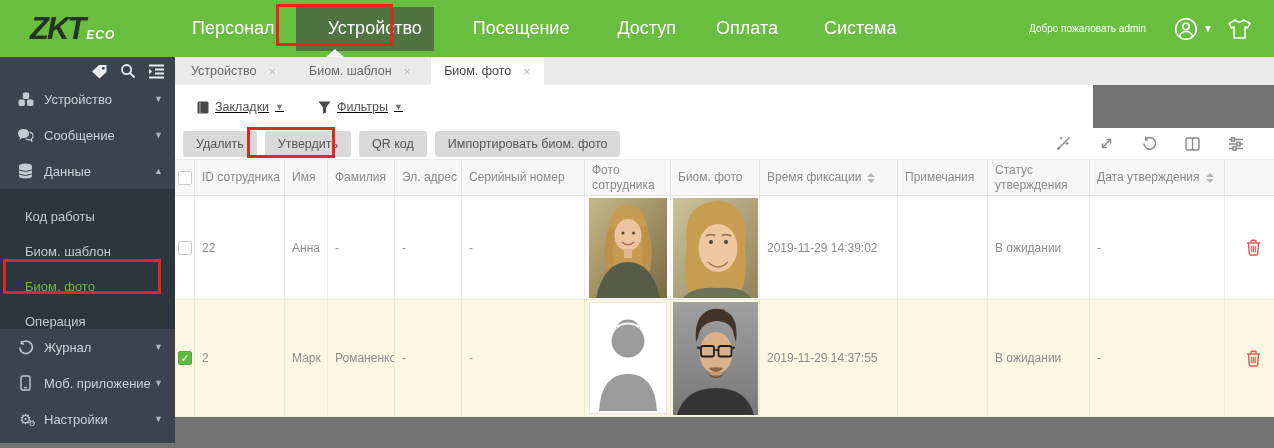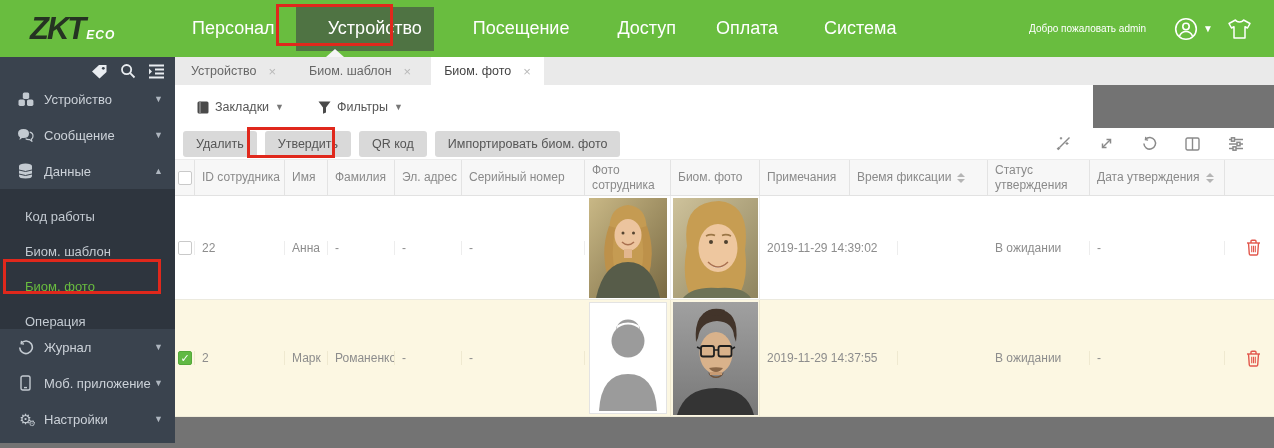--- a/index.html
+++ b/index.html
@@ -49,39 +49,39 @@
   
   .tabbar { position:absolute; left:175px; top:57px; width:1099px; height:28px;
     background:#eaeaea; display:flex; align-items:stretch; padding-left:3px; }
   .tab { display:flex; align-items:center; gap:12px; padding:0 13px; margin-right:7px;
     font-size:12.5px; color:#666; cursor:pointer; }
   .tab.active { background:#ffffff; color:#444; }
   .tclose { color:#b9b9b9; font-size:13px; cursor:pointer; }
 
   
   .toolbar { position:absolute; left:175px; top:85px; width:918px; height:44px;
-    background:#fff; display:flex; align-items:center; gap:34px; padding-left:22px; }
+    background:#fff; display:flex; align-items:center; gap:34px; padding-left:22px;text-decoration:underline; }
   .tool-btn { display:flex; align-items:center; gap:6px; font-size:12.5px; color:#555; cursor:pointer; }
   .tool-caret { font-size:9px; color:#777; }
 
   
   .actionsrow { position:absolute; left:175px; top:128px; width:1099px; height:31px;
     background:#fff; display:flex; align-items:center; padding-left:8px; }
   .abtn { height:26px; background:#d9d9d9; border:none; border-radius:3px;
     font-family:"Liberation Sans",sans-serif; font-size:12.5px; color:#555;
     padding:0 13px; margin-right:8px; cursor:pointer; }
   .grid-icons { position:absolute; right:30px; top:0; height:31px; display:flex; align-items:center; gap:28px; }
   .gi { cursor:pointer; display:flex; }
 
   
   .thead { position:absolute; left:175px; top:159px; width:1099px; height:37px;
     background:#f7f7f7; display:flex; border-bottom:1px solid #e2e2e2; border-top:1px solid #ececec; }
   .hcell { display:flex; align-items:center; padding-left:7px; font-size:12px; color:#8a8a8a;
     border-right:1px solid #e3e3e3; line-height:1.25; }
-  .trow { position:absolute; left:175px; display:flex;align-items:center; }
+  .trow { position:absolute; left:175px; display:flex; }
   .trow.r1 { top:196px; width:1099px; height:104px; background:#fff; border-bottom:1px solid #eceadf; }
   .trow.r2 { top:300px; width:1099px; height:117px; background:#fcf7e2; border-bottom:1px solid #f0ecd9; }
   .cell { display:flex; align-items:center; padding-left:7px; font-size:12px; color:#8d8d8d;
     border-right:1px solid #ededed; overflow:hidden; }
   .r2 .cell { border-right:1px solid #efe9d0; }
   .c-check{width:20px; padding-left:3px;} .c-id{width:90px;} .c-fn{width:43px;} .c-ln{width:67px;}
   .c-em{width:67px;} .c-sn{width:123px;} .c-ph{width:86px; padding:2px 3px; justify-content:center;}
   .c-bp{width:89px; padding:2px 1px; justify-content:center;} .c-tm{width:138px;} .c-nt{width:90px;}
   .c-st{width:102px;} .c-dt{width:135px;} .c-ac{width:49px; justify-content:center; border-right:none !important;}
   .checkbox { width:14px; height:14px; background:#fff; border:1px solid #c9c9c9; border-radius:2px; cursor:pointer; }
@@ -344,30 +344,30 @@
       </div>
     <div class="hcell c-sn">
         <span>Серийный номер</span>
       </div>
     <div class="hcell c-ph" style="justify-content:flex-start; padding-left:7px;">
         <span>Фото сотрудника</span>
       </div>
     <div class="hcell c-bp" style="justify-content:flex-start; padding-left:7px;">
         <span>Биом. фото</span>
       </div>
-    <div class="hcell c-nt">
-        <span>Примечания</span>
-      </div>
     <div class="hcell c-tm">
       <span>Время фиксации</span>
       <span class="sort">
           <i class="up"></i>
           <i class="dn"></i>
         </span>
     </div>
+    <div class="hcell c-nt">
+        <span>Примечания</span>
+      </div>
     <div class="hcell c-st">
         <span>Статус утверждения</span>
       </div>
     <div class="hcell c-dt">
       <span>Дата утверждения</span>
       <span class="sort">
           <i class="up"></i>
           <i class="dn"></i>
         </span>
     </div>

